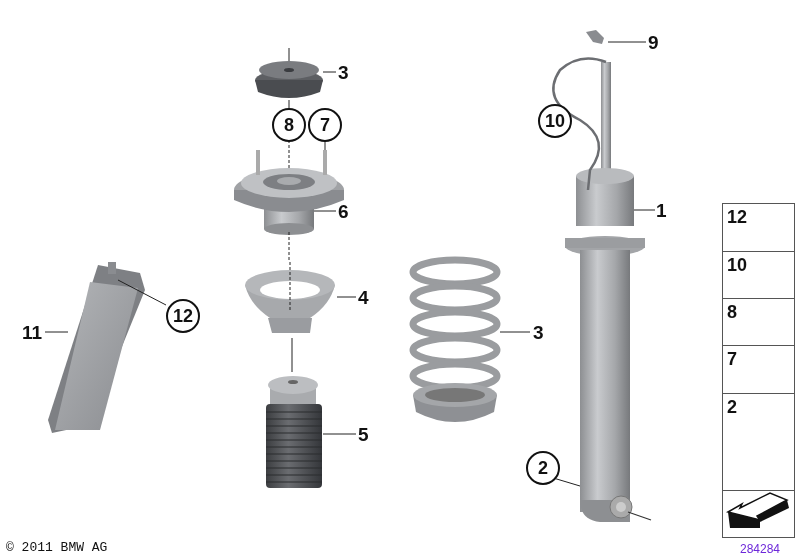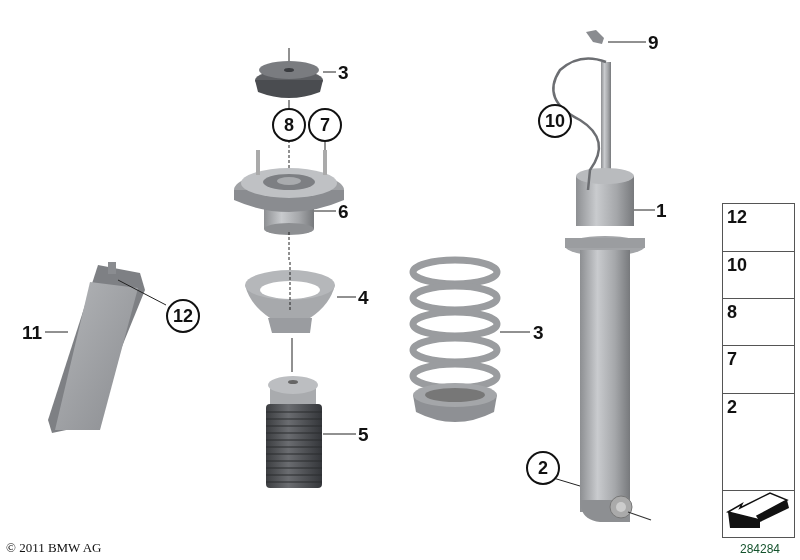--- a/index.html
+++ b/index.html
@@ -1,21 +1,21 @@
 <!DOCTYPE html>
 <html><head>
 <meta charset="utf-8">
 <style>
   html,body{margin:0;padding:0;background:#fff;}
   #root{position:relative;width:800px;height:560px;background:#fff;overflow:hidden;font-family:"Liberation Sans",sans-serif;}
   svg.diagram{position:absolute;left:0;top:0;}
   .lbl{position:absolute;font-weight:bold;font-size:19px;color:#111;line-height:1;font-family:"Liberation Sans",sans-serif;}
   .circ{position:absolute;width:34px;height:34px;border:2px solid #111;border-radius:50%;box-sizing:border-box;display:flex;align-items:center;justify-content:center;font-weight:bold;font-size:18px;color:#111;background:#fff;font-family:"Liberation Sans",sans-serif;}
-  .copy{position:absolute;left:6px;top:540px;font-size:13px;color:#111;font-family:Liberation Serif, serif;}
-  .imgno{position:absolute;left:740px;top:542px;font-size:12px;color:#14532d;font-family:"Liberation Sans",sans-serif;}
+  .copy{position:absolute;left:6px;top:540px;font-size:13px;color:#111;font-family:Liberation Mono, monospace;}
+  .imgno{position:absolute;left:740px;top:542px;font-size:12px;color:#6d28d9;font-family:"Liberation Sans",sans-serif;}
   .panel{position:absolute;left:722px;width:73px;border:1px solid #555;box-sizing:border-box;background:#fff;}
   .panel-num{position:absolute;left:4px;top:3px;font-weight:bold;font-size:18px;color:#111;font-family:"Liberation Sans",sans-serif;}
 </style>
 </head>
 <body>
 
 <div id="root">
 
   <svg class="diagram" width="800" height="560" viewBox="0 0 800 560">
     <defs>

